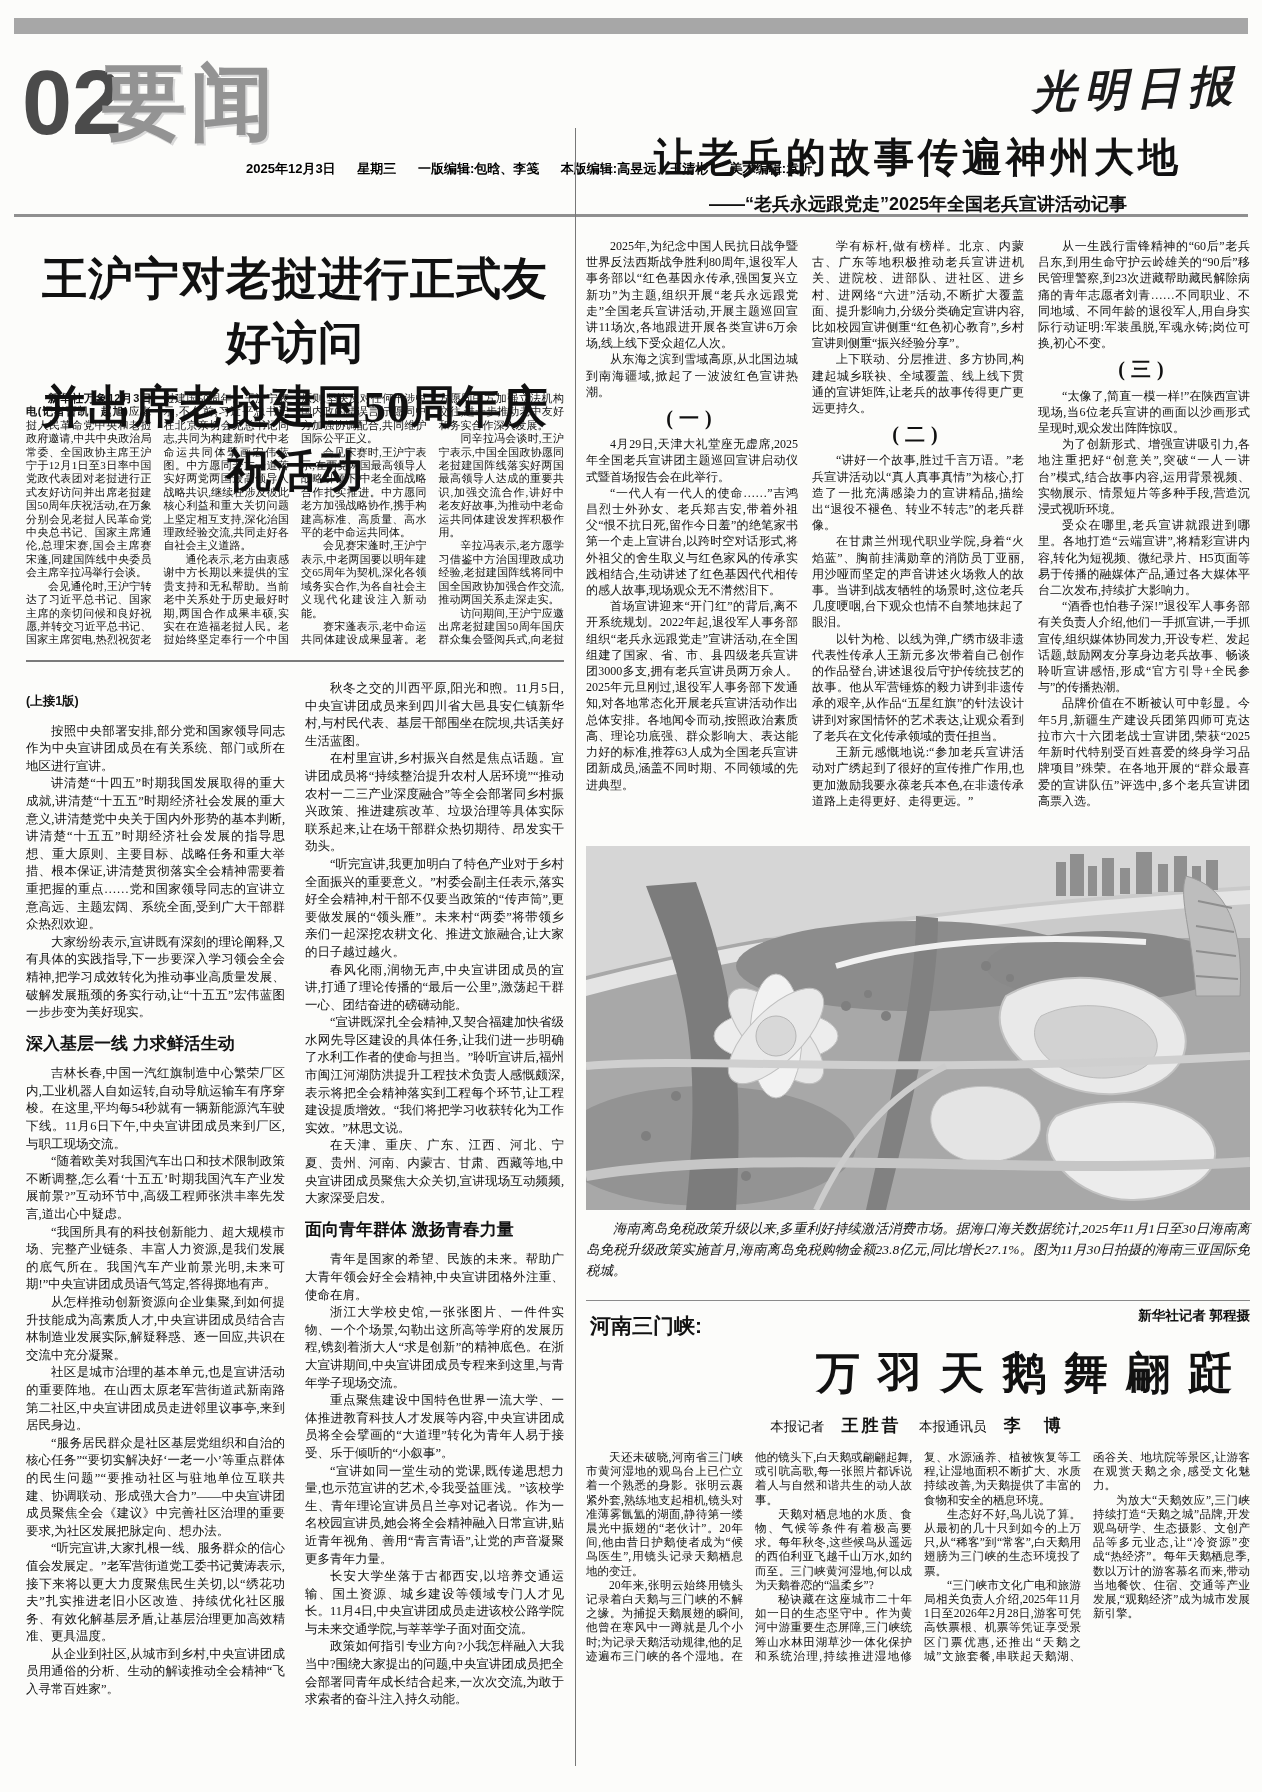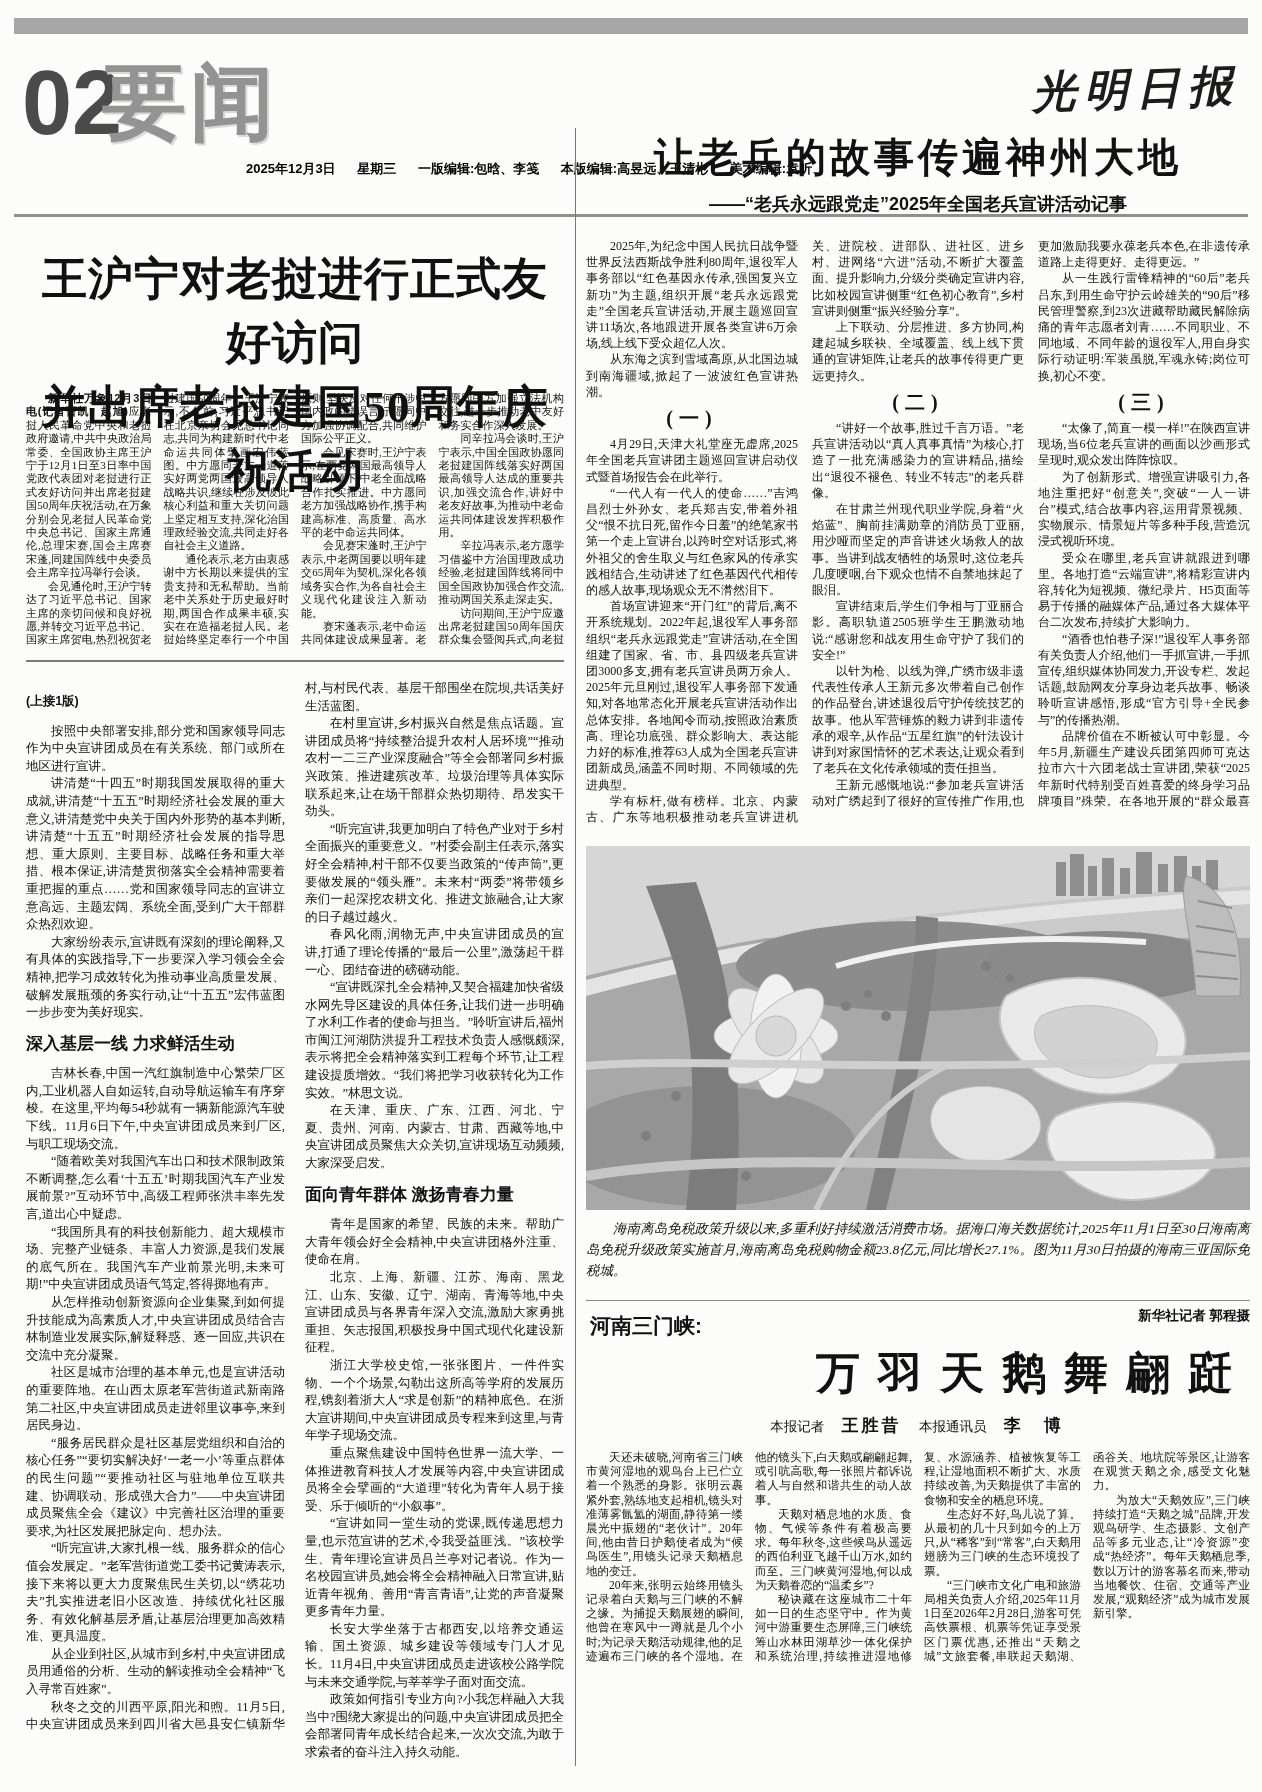--- a/index.html
+++ b/index.html
@@ -110,21 +110,20 @@
       <p class="para">“听完宣讲,大家扎根一线、服务群众的信心值会发展定。”老军营街道党工委书记黄涛表示,接下来将以更大力度聚焦民生关切,以“绣花功夫”扎实推进老旧小区改造、持续优化社区服务、有效化解基层矛盾,让基层治理更加高效精准、更具温度。</p>
       <p class="para">从企业到社区,从城市到乡村,中央宣讲团成员用通俗的分析、生动的解读推动全会精神“飞入寻常百姓家”。</p>
       <p class="para">秋冬之交的川西平原,阳光和煦。11月5日,中央宣讲团成员来到四川省大邑县安仁镇新华村,与村民代表、基层干部围坐在院坝,共话美好生活蓝图。</p>
       <p class="para">在村里宣讲,乡村振兴自然是焦点话题。宣讲团成员将“持续整治提升农村人居环境”“推动农村一二三产业深度融合”等全会部署同乡村振兴政策、推进建殡改革、垃圾治理等具体实际联系起来,让在场干部群众热切期待、昂发实干劲头。</p>
       <p class="para">“听完宣讲,我更加明白了特色产业对于乡村全面振兴的重要意义。”村委会副主任表示,落实好全会精神,村干部不仅要当政策的“传声筒”,更要做发展的“领头雁”。未来村“两委”将带领乡亲们一起深挖农耕文化、推进文旅融合,让大家的日子越过越火。</p>
       <p class="para">春风化雨,润物无声,中央宣讲团成员的宣讲,打通了理论传播的“最后一公里”,激荡起干群一心、团结奋进的磅礴动能。</p>
       <p class="para">“宣讲既深扎全会精神,又契合福建加快省级水网先导区建设的具体任务,让我们进一步明确了水利工作者的使命与担当。”聆听宣讲后,福州市闽江河湖防洪提升工程技术负责人感慨颇深,表示将把全会精神落实到工程每个环节,让工程建设提质增效。“我们将把学习收获转化为工作实效。”林思文说。</p>
       <p class="para">在天津、重庆、广东、江西、河北、宁夏、贵州、河南、内蒙古、甘肃、西藏等地,中央宣讲团成员聚焦大众关切,宣讲现场互动频频,大家深受启发。</p>
       <p class="subhead">面向青年群体  激扬青春力量</p>
       <p class="para">青年是国家的希望、民族的未来。帮助广大青年领会好全会精神,中央宣讲团格外注重、使命在肩。</p>
-      <p class="para">北京、上海、新疆、江苏、海南、黑龙江、山东、安徽、辽宁、湖南、青海等地,中央宣讲团成员与各界青年深入交流,激励大家勇挑重担、矢志报国,积极投身中国式现代化建设新征程。</p>
       <p class="para">浙江大学校史馆,一张张图片、一件件实物、一个个场景,勾勒出这所高等学府的发展历程,镌刻着浙大人“求是创新”的精神底色。在浙大宣讲期间,中央宣讲团成员专程来到这里,与青年学子现场交流。</p>
       <p class="para">重点聚焦建设中国特色世界一流大学、一体推进教育科技人才发展等内容,中央宣讲团成员将全会擘画的“大道理”转化为青年人易于接受、乐于倾听的“小叙事”。</p>
       <p class="para">“宣讲如同一堂生动的党课,既传递思想力量,也示范宣讲的艺术,令我受益匪浅。”该校学生、青年理论宣讲员吕兰亭对记者说。作为一名校园宣讲员,她会将全会精神融入日常宣讲,贴近青年视角、善用“青言青语”,让党的声音凝聚更多青年力量。</p>
       <p class="para">长安大学坐落于古都西安,以培养交通运输、国土资源、城乡建设等领域专门人才见长。11月4日,中央宣讲团成员走进该校公路学院与未来交通学院,与莘莘学子面对面交流。</p>
       <p class="para">政策如何指引专业方向?小我怎样融入大我当中?围绕大家提出的问题,中央宣讲团成员把全会部署同青年成长结合起来,一次次交流,为敢于求索者的奋斗注入持久动能。</p>
     </div>
 
   <div class="headline-b">让老兵的故事传遍神州大地</div>
   <div class="subtitle-b">——“老兵永远跟党走”2025年全国老兵宣讲活动记事</div>
   <div class="body-b">
@@ -132,21 +131,20 @@
       <p class="para">从东海之滨到雪域高原,从北国边城到南海疆域,掀起了一波波红色宣讲热潮。</p>
       <p class="part-mark">(一)</p>
       <p class="para">4月29日,天津大礼堂座无虚席,2025年全国老兵宣讲团主题巡回宣讲启动仪式暨首场报告会在此举行。</p>
       <p class="para">“一代人有一代人的使命……”吉鸿昌烈士外孙女、老兵郑吉安,带着外祖父“恨不抗日死,留作今日羞”的绝笔家书第一个走上宣讲台,以跨时空对话形式,将外祖父的舍生取义与红色家风的传承实践相结合,生动讲述了红色基因代代相传的感人故事,现场观众无不潸然泪下。</p>
       <p class="para">首场宣讲迎来“开门红”的背后,离不开系统规划。2022年起,退役军人事务部组织“老兵永远跟党走”宣讲活动,在全国组建了国家、省、市、县四级老兵宣讲团3000多支,拥有老兵宣讲员两万余人。2025年元旦刚过,退役军人事务部下发通知,对各地常态化开展老兵宣讲活动作出总体安排。各地闻令而动,按照政治素质高、理论功底强、群众影响大、表达能力好的标准,推荐63人成为全国老兵宣讲团新成员,涵盖不同时期、不同领域的先进典型。</p>
       <p class="para">学有标杆,做有榜样。北京、内蒙古、广东等地积极推动老兵宣讲进机关、进院校、进部队、进社区、进乡村、进网络“六进”活动,不断扩大覆盖面、提升影响力,分级分类确定宣讲内容,比如校园宣讲侧重“红色初心教育”,乡村宣讲则侧重“振兴经验分享”。</p>
       <p class="para">上下联动、分层推进、多方协同,构建起城乡联袂、全域覆盖、线上线下贯通的宣讲矩阵,让老兵的故事传得更广更远更持久。</p>
       <p class="part-mark">(二)</p>
       <p class="para">“讲好一个故事,胜过千言万语。”老兵宣讲活动以“真人真事真情”为核心,打造了一批充满感染力的宣讲精品,描绘出“退役不褪色、转业不转志”的老兵群像。</p>
       <p class="para">在甘肃兰州现代职业学院,身着“火焰蓝”、胸前挂满勋章的消防员丁亚丽,用沙哑而坚定的声音讲述火场救人的故事。当讲到战友牺牲的场景时,这位老兵几度哽咽,台下观众也情不自禁地抹起了眼泪。</p>
-      <p class="para">宣讲结束后,学生们争相与丁亚丽合影。高职轨道2505班学生王鹏激动地说:“感谢您和战友用生命守护了我们的安全!”</p>
       <p class="para">以针为枪、以线为弹,广绣市级非遗代表性传承人王新元多次带着自己创作的作品登台,讲述退役后守护传统技艺的故事。他从军营锤炼的毅力讲到非遗传承的艰辛,从作品“五星红旗”的针法设计讲到对家国情怀的艺术表达,让观众看到了老兵在文化传承领域的责任担当。</p>
       <p class="para">王新元感慨地说:“参加老兵宣讲活动对广绣起到了很好的宣传推广作用,也更加激励我要永葆老兵本色,在非遗传承道路上走得更好、走得更远。”</p>
       <p class="para">从一生践行雷锋精神的“60后”老兵吕东,到用生命守护云岭雄关的“90后”移民管理警察,到23次进藏帮助藏民解除病痛的青年志愿者刘青……不同职业、不同地域、不同年龄的退役军人,用自身实际行动证明:军装虽脱,军魂永铸;岗位可换,初心不变。</p>
       <p class="part-mark">(三)</p>
       <p class="para">“太像了,简直一模一样!”在陕西宣讲现场,当6位老兵宣讲的画面以沙画形式呈现时,观众发出阵阵惊叹。</p>
       <p class="para">为了创新形式、增强宣讲吸引力,各地注重把好“创意关”,突破“一人一讲台”模式,结合故事内容,运用背景视频、实物展示、情景短片等多种手段,营造沉浸式视听环境。</p>
       <p class="para">受众在哪里,老兵宣讲就跟进到哪里。各地打造“云端宣讲”,将精彩宣讲内容,转化为短视频、微纪录片、H5页面等易于传播的融媒体产品,通过各大媒体平台二次发布,持续扩大影响力。</p>
       <p class="para">“酒香也怕巷子深!”退役军人事务部有关负责人介绍,他们一手抓宣讲,一手抓宣传,组织媒体协同发力,开设专栏、发起话题,鼓励网友分享身边老兵故事、畅谈聆听宣讲感悟,形成“官方引导+全民参与”的传播热潮。</p>
       <p class="para">品牌价值在不断被认可中彰显。今年5月,新疆生产建设兵团第四师可克达拉市六十六团老战士宣讲团,荣获“2025年新时代特别受百姓喜爱的终身学习品牌项目”殊荣。在各地开展的“群众最喜爱的宣讲队伍”评选中,多个老兵宣讲团高票入选。</p>
     </div>

